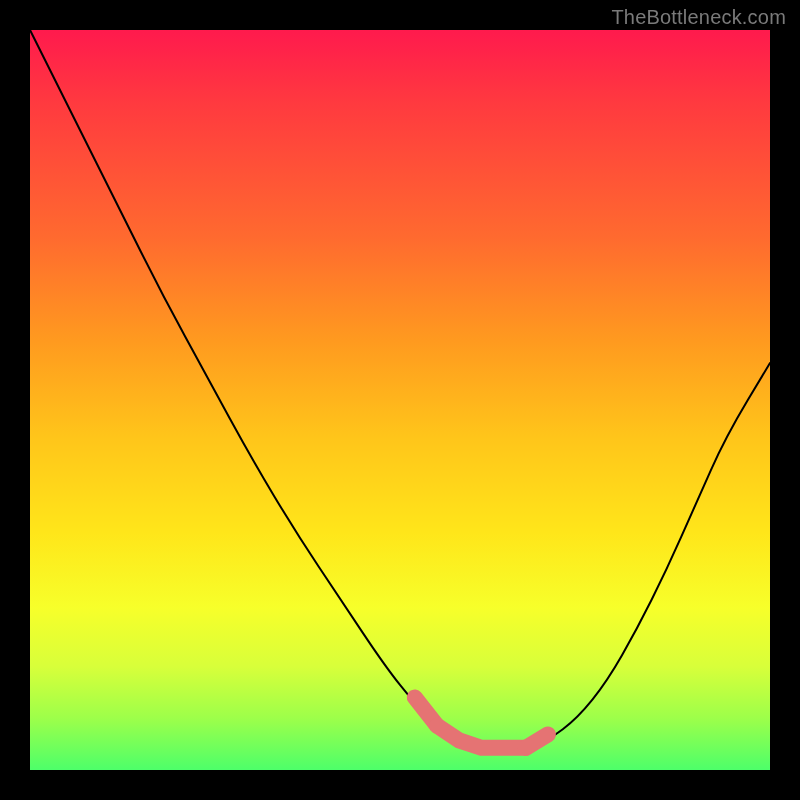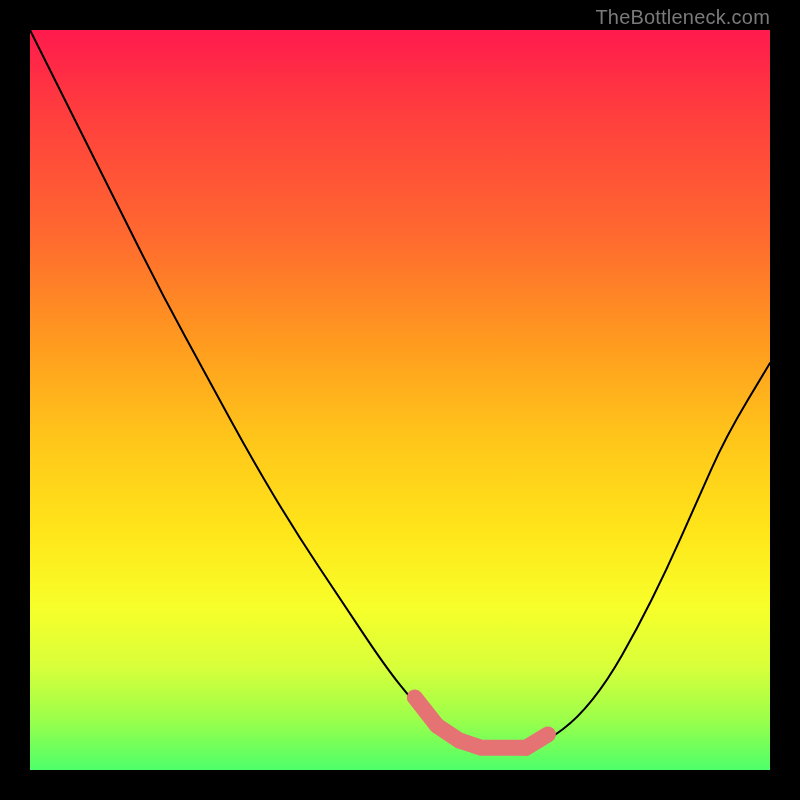--- a/index.html
+++ b/index.html
@@ -33,21 +33,21 @@
       #ffe61a 68%,
       #f7ff2a 78%,
       #d8ff3a 86%,
       #9dff4a 93%,
       #4dff6a 100%
     );
   }
   .watermark {
     position: absolute;
     top: 6px;
-    right: 30px;
+    right: 14px;
     color: #7a7a7a;
     font-size: 20px;
     letter-spacing: 0.2px;
     font-weight: 500;
   }
   svg.curve {
     position: absolute;
     left: 0;
     top: 0;
     width: 740px;

